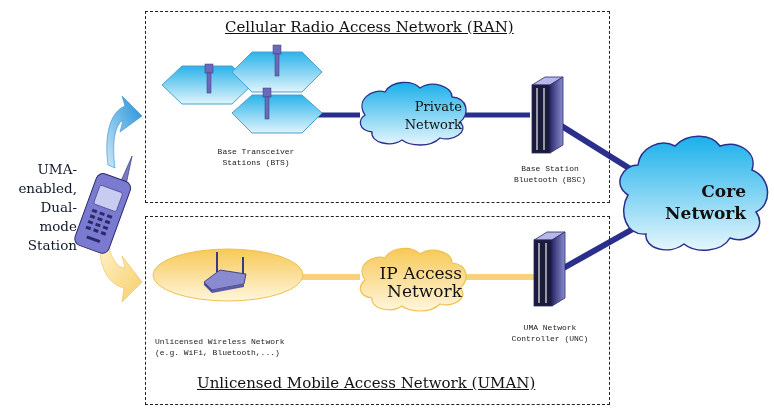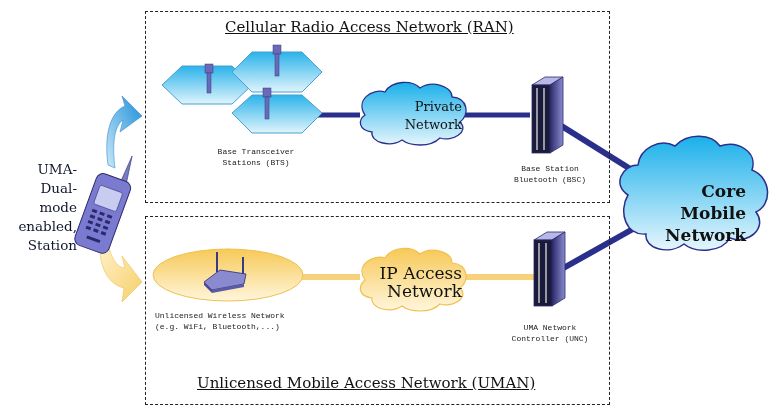--- a/index.html
+++ b/index.html
@@ -130,50 +130,49 @@
 </svg>
 
 <div class="box" id="ran-box"></div>
 <div class="box" id="uman-box"></div>
 
 <div class="title" id="ran-title">Cellular Radio Access Network (RAN)</div>
 <div class="title" id="uman-title">Unlicensed Mobile Access Network (UMAN)</div>
 
 <div class="left-label">
   <div>UMA-</div>
+  <div>enabled,</div>
   <div>Dual-mode</div>
-  <div>enabled,</div>
   <div>Station</div>
 </div>
 
 <div class="small" style="left:206px; top:146px; width:100px;">
   <div>Base Transceiver</div>
   <div>Stations (BTS)</div>
 </div>
 <div class="small" style="left:500px; top:163px; width:100px;">
   <div>Base Station</div>
   <div>Bluetooth (BSC)</div>
 </div>
 
 <div class="cloud-text" id="private-text">
   <div>Private</div>
   <div>Network</div>
 </div>
 
-<div class="small" style="left:155px; top:310px; text-align:left;">
+<div class="small" style="left:155px; top:336px; text-align:left;">
   <div>Unlicensed Wireless Network</div>
   <div>(e.g. WiFi, Bluetooth,...)</div>
 </div>
 <div class="small" style="left:500px; top:322px; width:100px;">
   <div>UMA Network</div>
   <div>Controller (UNC)</div>
 </div>
 
 <div class="cloud-text" id="ip-text">
   <div>IP Access</div>
   <div>Network</div>
 </div>
 
 <div class="cloud-text" id="core-text">
   <div>Core</div>
-  <div>Mobile</div>
   <div>Network</div>
 </div>
 
 </body></html>

